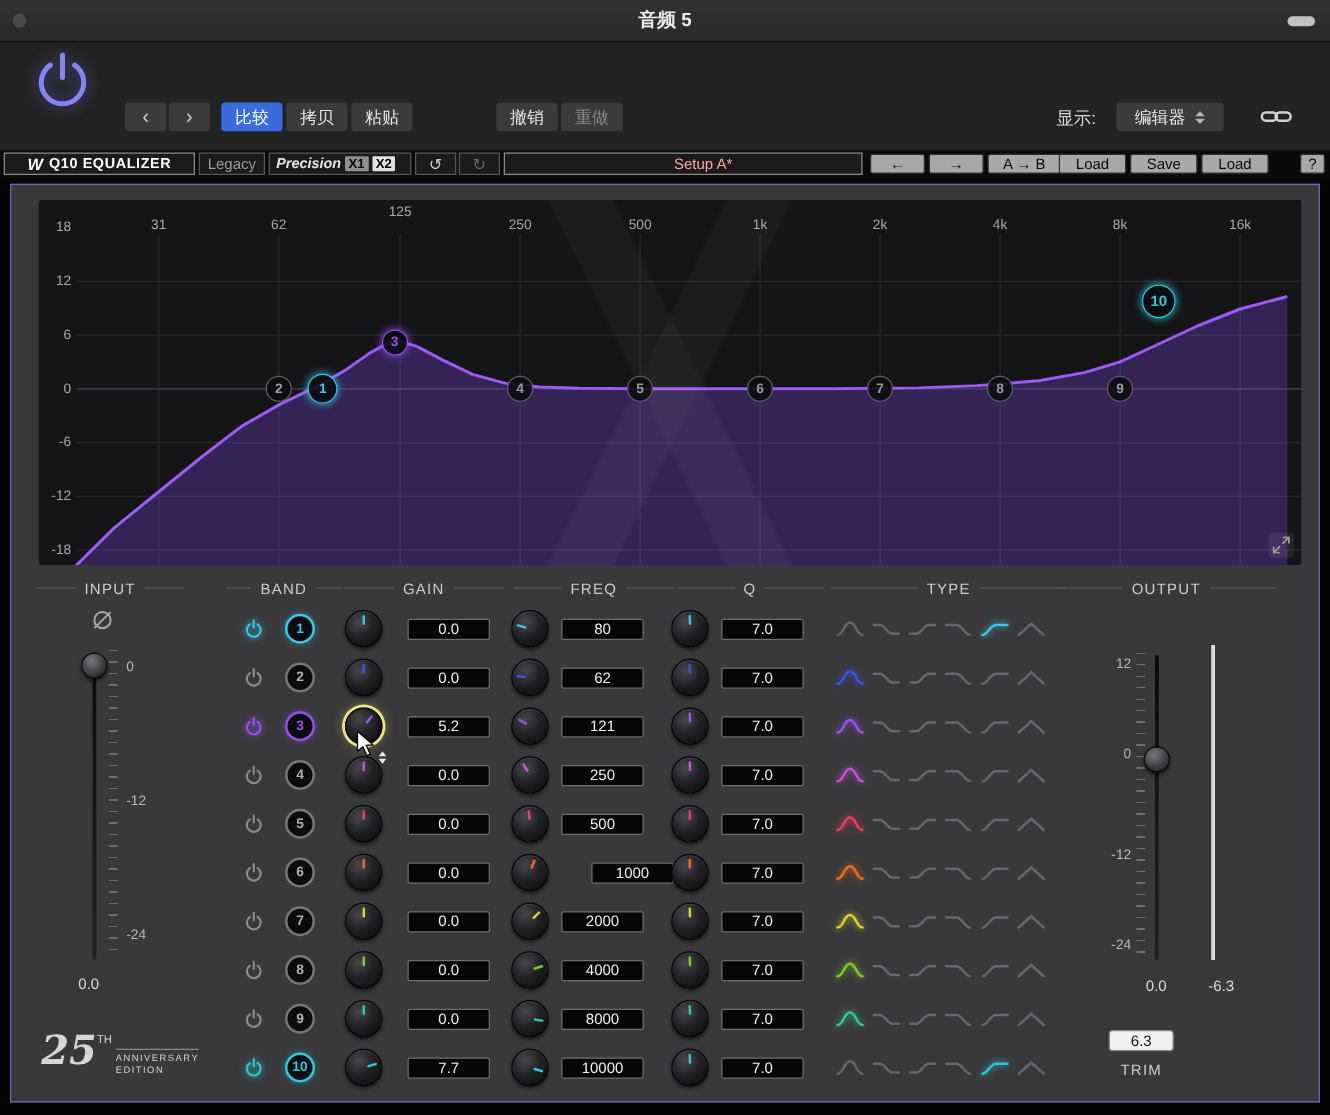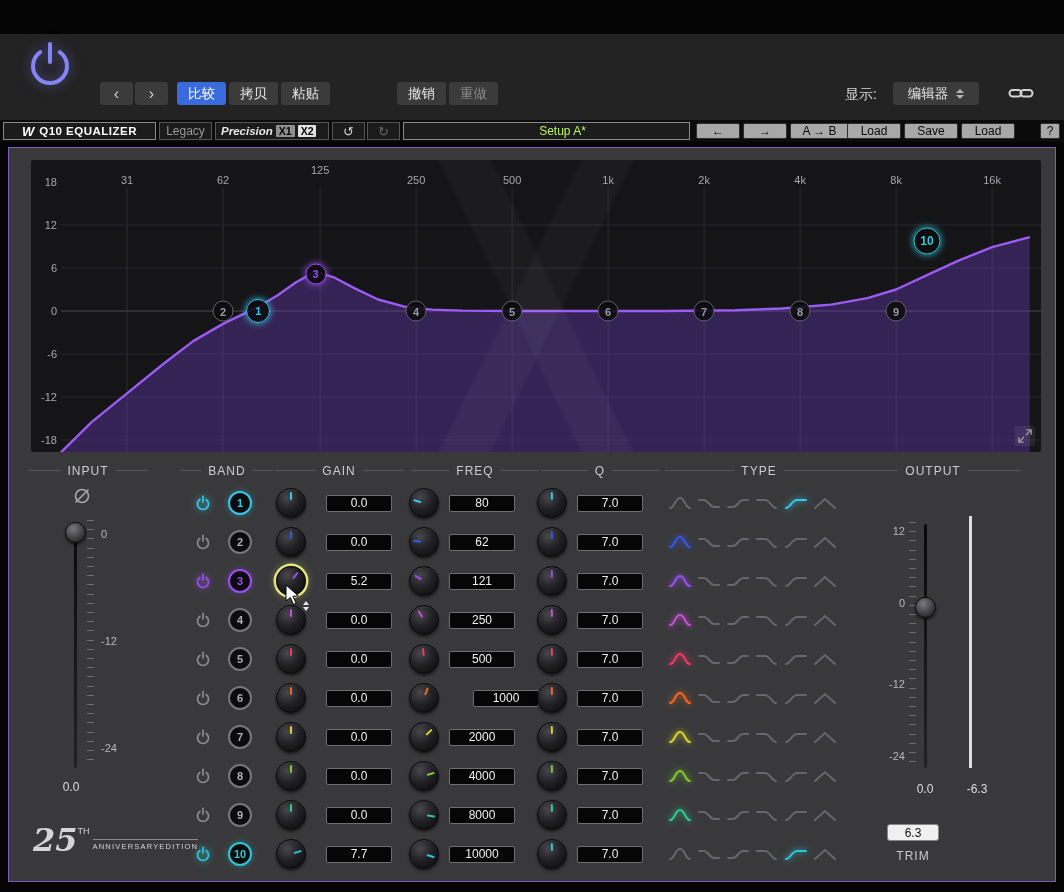--- a/index.html
+++ b/index.html
@@ -36,21 +36,21 @@
 
   
   .wtb { position:absolute; top:120px; left:0; width:1064px; height:22px; background:#0b0b0b; }
   .tbx { position:absolute; top:2px; height:18px; display:flex; align-items:center; justify-content:center;
     font-size:12px; background:#1b1b1b; border:1px solid #555; color:#cfcfcf; cursor:pointer; }
   .tbx.logo { border-color:#8a8a8a; gap:5px; color:#fff; font-weight:bold; cursor:default; }
   .wmark { font-style:italic; font-size:13px; }
   .logoname { font-size:11.5px; letter-spacing:.5px; }
   .xbox { background:#8f8f8f; color:#000; font-weight:bold; font-size:10.5px; padding:0 3px; border-radius:1px; margin-left:3px; }
   .xbox.lit { background:#e2e2e2; }
-  .tbx.setup { border-color:#8a8a8a; color:#bef264;padding-left:32px; }
+  .tbx.setup { border-color:#8a8a8a; color:#fca5a5;padding-left:32px; }
   .tlb { position:absolute; top:3px; height:16px; background:#a8a8a8; color:#0a0a0a; border:1px solid #2e2e2e;
     border-radius:2px; display:flex; align-items:center; justify-content:center; font-size:12px; cursor:pointer; }
 
   
   .pbody { position:absolute; top:147px; left:8px; width:1048px; height:735px; background:#39393b;
     border:1px solid #7a5fc0; }
 
   
   .graph { position:absolute; left:22px; top:12px; width:1010px; height:292px; background:#151518;
     overflow:hidden; border-radius:2px; cursor:crosshair; }
@@ -100,35 +100,40 @@
   .meter { position:absolute; width:3px; background:#dedede; }
   .trimbox { position:absolute; left:878px; top:676px; width:52px; height:17px; background:#f0f0f0; color:#101010;
     border:1px solid #888; border-radius:3px; font-size:12px; display:flex; align-items:center; justify-content:center; cursor:text; }
   .trimlabel { position:absolute; left:878px; top:701px; width:52px; text-align:center; color:#c8c8c8;
     font-size:12px; letter-spacing:1px; }
 
   
   .branding { position:absolute; left:24px; top:676px; display:flex; align-items:flex-start; color:#d5d5d5; }
   .b-num { font-family:"DejaVu Serif", serif; font-style:italic; font-size:32px; font-weight:bold; line-height:1; }
   .b-sup { font-size:9px; margin-top:2px; }
-  .b-col { display:flex; font-size:7.5px; letter-spacing:1.2px; margin-top:15px; margin-left:3px;
+  .b-col { display:flex; flex-direction:column; font-size:7.5px; letter-spacing:1.2px; margin-top:15px; margin-left:3px;
     border-top:1px solid #8a8a8a; padding-top:2px; }
 
   
   .cursor { position:absolute; left:276px; top:436px; }
   .cbadge { position:absolute; left:294px; top:453px; display:flex; flex-direction:column; gap:2px; }
   .cbadge .t { width:0; height:0; border-left:3.5px solid transparent; border-right:3.5px solid transparent; }
   .cbadge .t.u { border-bottom:4px solid #e8e8e8; }
   .cbadge .t.d { border-top:4px solid #e8e8e8; }
 </style>
 </head>
 <body>
 
 <div class="window">
 
+  <div class="titlebar">
+    <span class="tb-dot"></span>
+    <span class="tb-title">音频 5</span>
+    <span class="tb-pill"></span>
+  </div>
 
   <div class="header">
     <span class="power-btn">
       <svg width="48" height="48" viewBox="0 0 48 48" style="filter:drop-shadow(0 0 6px rgba(120,110,255,.55))">
         <path d="M14.25 12.1 A17 17 0 1 0 33.75 12.1" fill="none" stroke="#8585f2" stroke-width="4" stroke-linecap="round"></path>
         <line x1="24" y1="4" x2="24" y2="22" stroke="#8585f2" stroke-width="4" stroke-linecap="round"></line>
       </svg>
     </span>
     <div class="hbtn nav" style="left:100px;width:33px">‹</div>
     <div class="hbtn nav" style="left:135px;width:33px">›</div>

